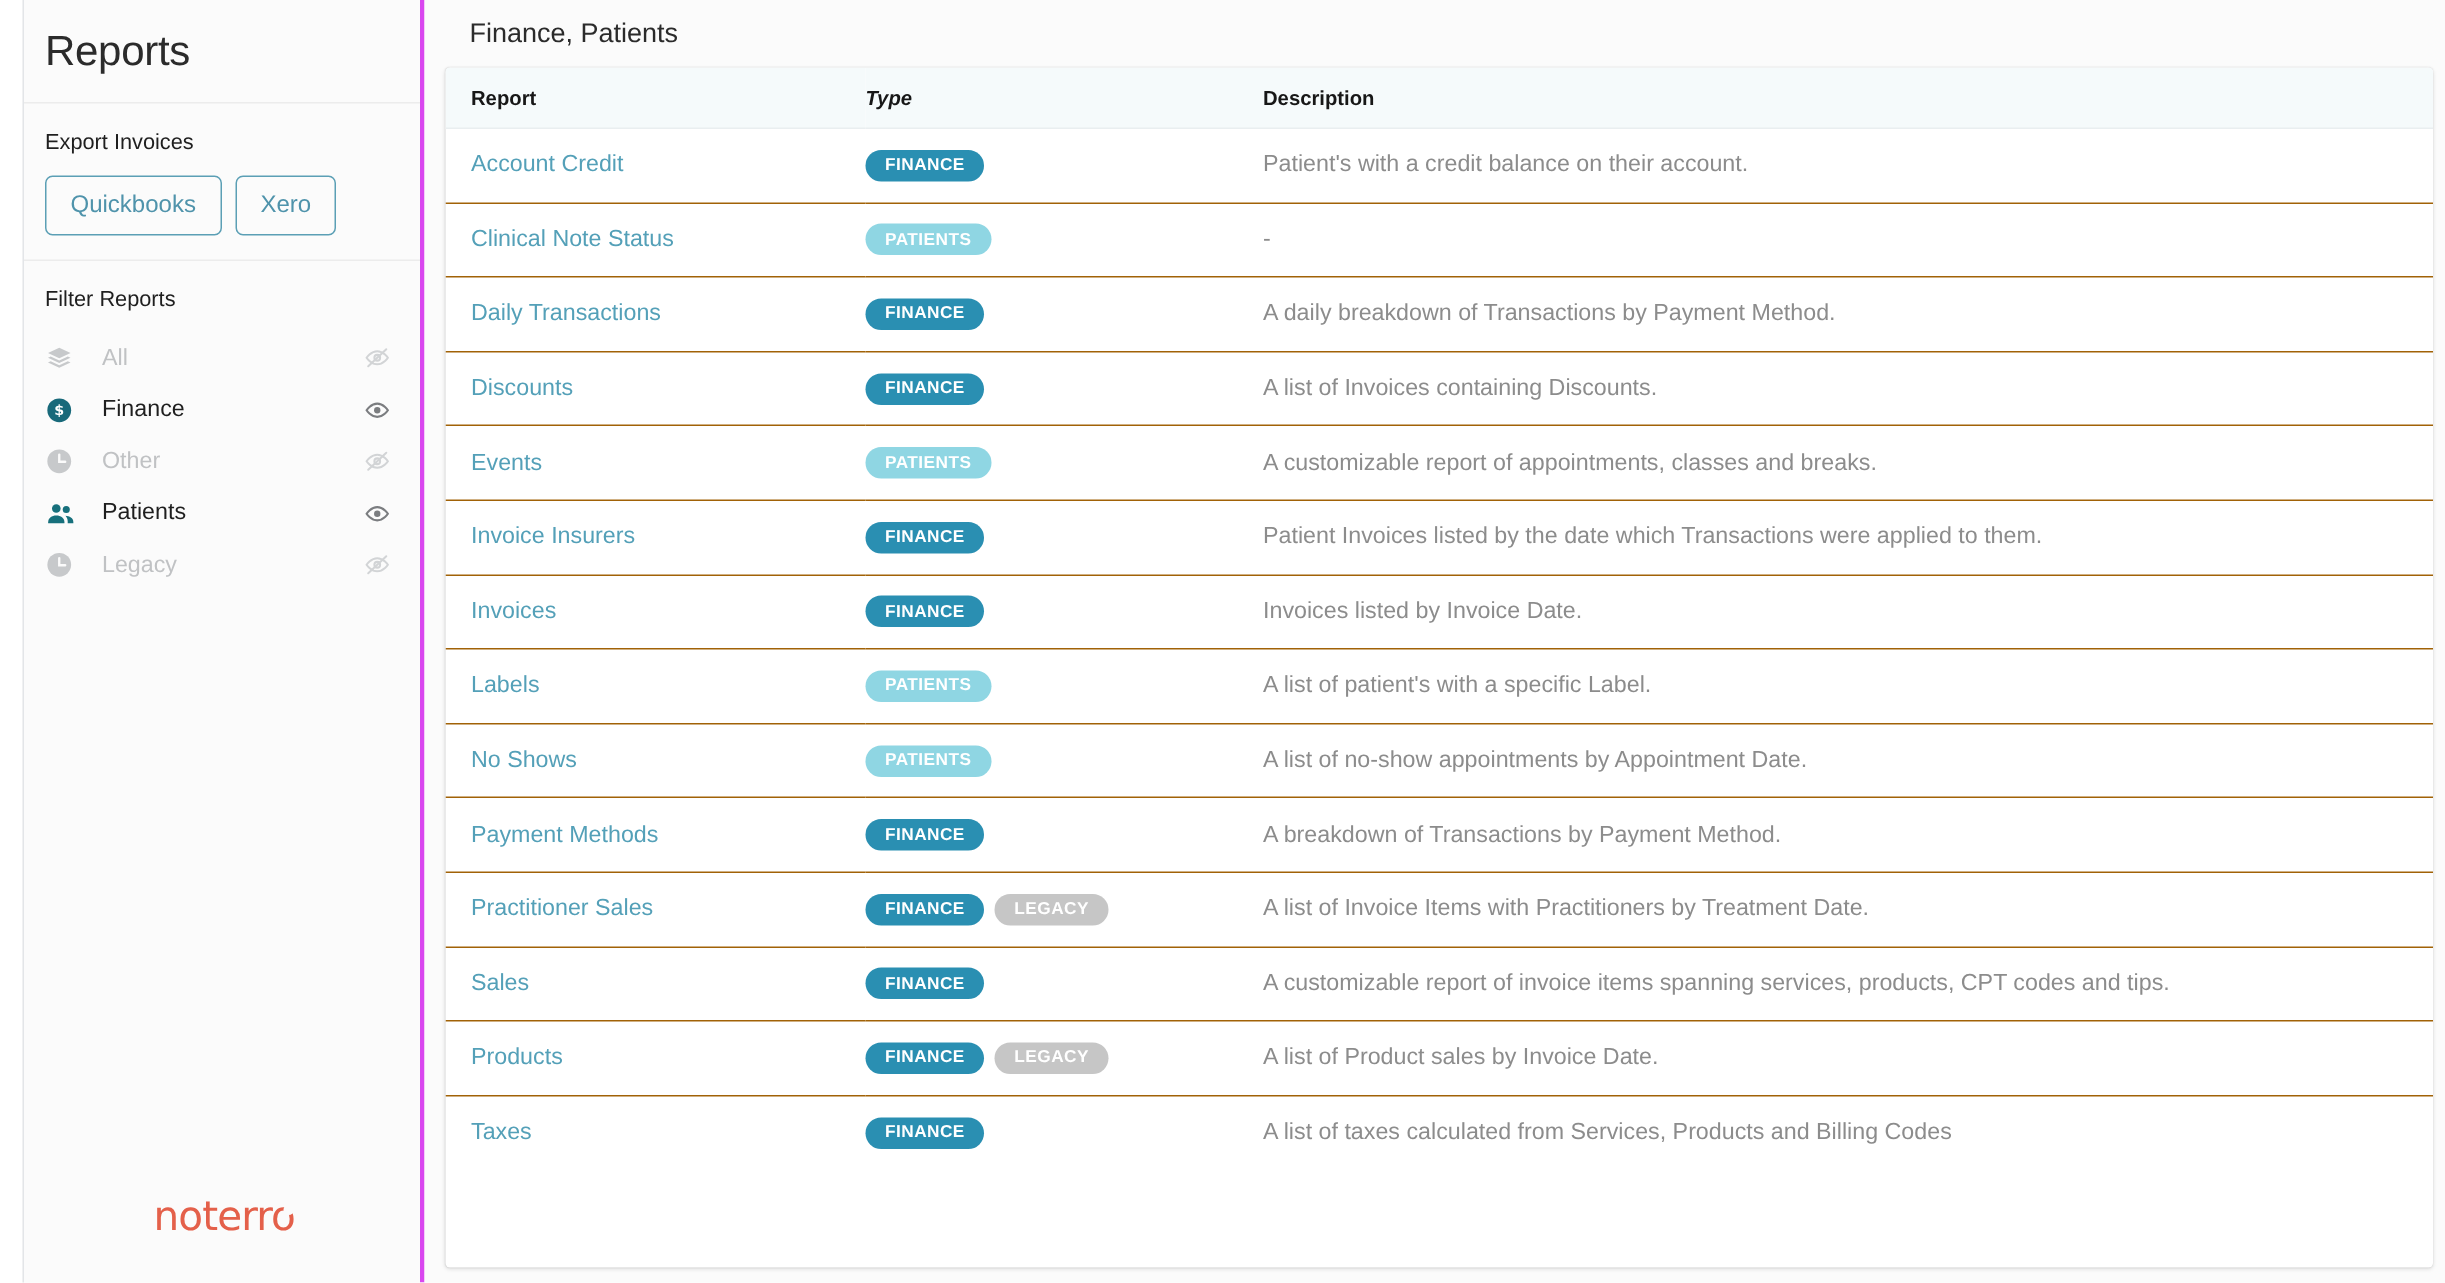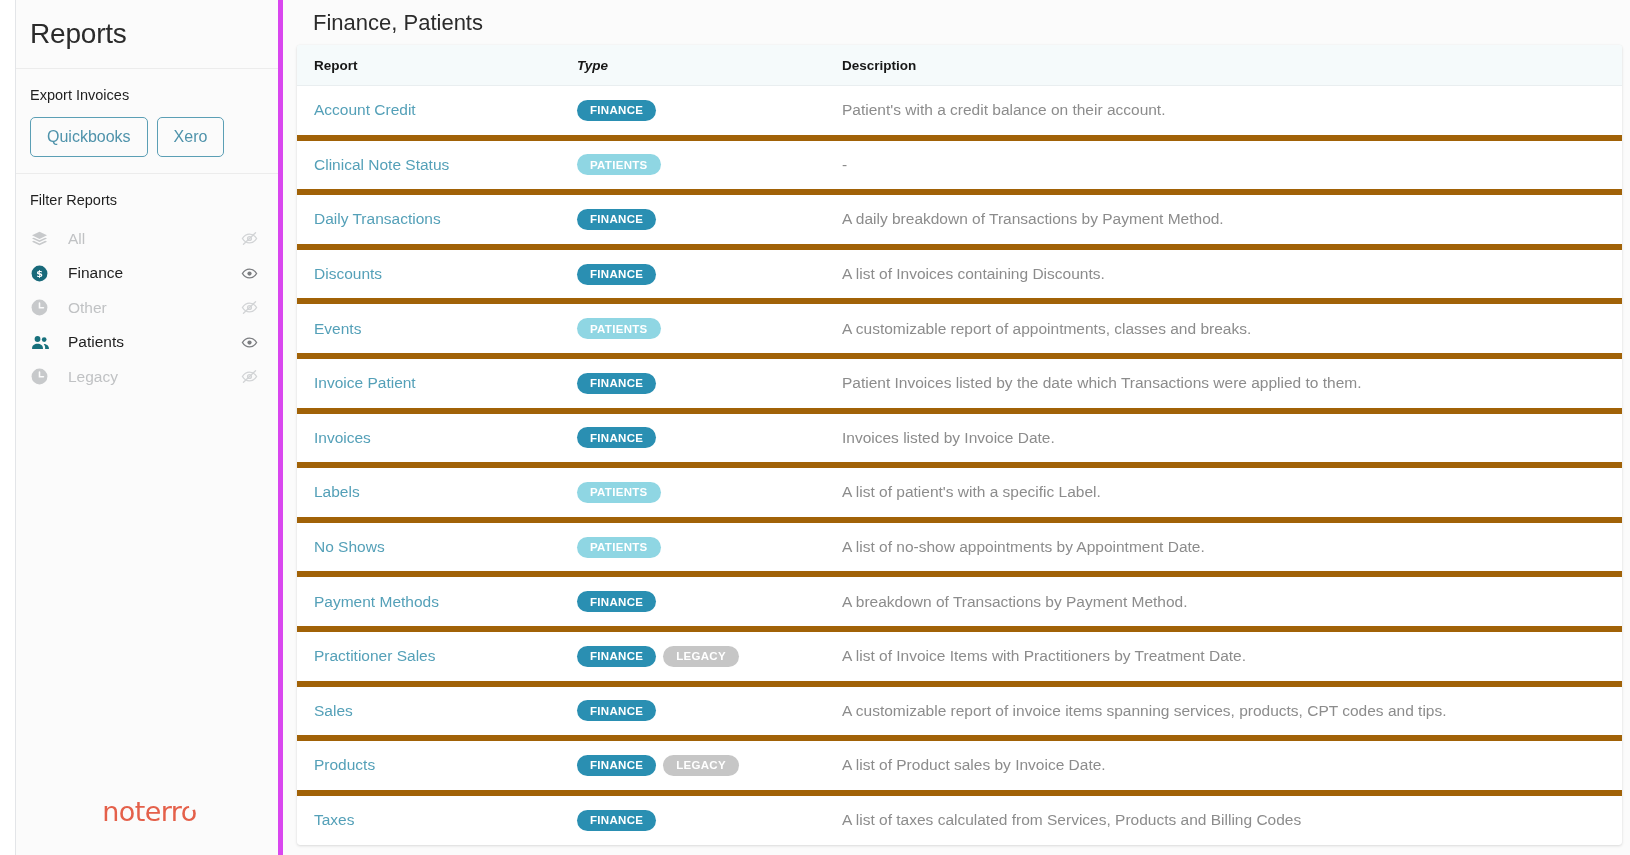--- a/index.html
+++ b/index.html
@@ -25,21 +25,21 @@
     display: flex;
     overflow: hidden;
   }
 
   
   .sidebar {
     width: 267px;
     min-width: 267px;
     height: 855px;
     background: #fbfbfb;
-    border-right: 5px solid #d946ef;
+    border-right: 3px solid #d946ef;
     box-sizing: border-box;
     position: relative;
     display: flex;
     flex-direction: column;
   }
   .sidebar-title-wrap {
     height: 69px;
     display: flex;
     align-items: center;
     padding-left: 14px;
@@ -148,21 +148,21 @@
   }
   .main-header {
     height: 45px;
     min-height: 45px;
     display: flex;
     align-items: center;
     padding-left: 30px;
     box-sizing: border-box;
   }
   .main-title {
-    font-size: 22px;
+    font-size: 18px;
     color: #2b2b2b;
     font-weight: 400;
   }
   .table-card {
     margin: 0 8px 10px 14px;
     background: #ffffff;
     border-radius: 3px;
     box-shadow: 0 1px 3px rgba(0,0,0,0.13), 0 0 1px rgba(0,0,0,0.10);
     flex: 1;
     overflow: hidden;
@@ -180,21 +180,21 @@
     font-size: 13.5px;
     font-weight: bold;
     color: #171717;
     padding: 13px 0 12px 0;
     border-bottom: 1px solid #e9eef0;
   }
   th.col-report { width: 263px; padding-left: 17px; }
   th.col-type   { width: 261px; font-style: italic; }
   th.col-desc   { padding-left: 4px; }
   tbody td {
-    border-bottom: 6px solid #a16207;
+    border-bottom: 1px solid #a16207;
     padding: 0;
     height: 48.6px;
     vertical-align: middle;
   }
   tbody tr:last-child td { border-bottom: none; }
   .report-link {
     color: #54a0b8;
     font-size: 15.5px;
     padding-left: 17px;
     cursor: pointer;
@@ -414,21 +414,21 @@
               <td>
                 <div class="badges">
                   <span class="badge patients">PATIENTS</span>
                 </div>
               </td>
               <td>
                 <div class="desc">A customizable report of appointments, classes and breaks.</div>
               </td>
             </tr>
             <tr>
-              <td><span class="report-link">Invoice Patient</span></td>
+              <td><span class="report-link">Invoice Insurers</span></td>
               <td>
                 <div class="badges">
                   <span class="badge finance">FINANCE</span>
                 </div>
               </td>
               <td>
                 <div class="desc">Patient Invoices listed by the date which Transactions were applied to them.</div>
               </td>
             </tr>
             <tr>

